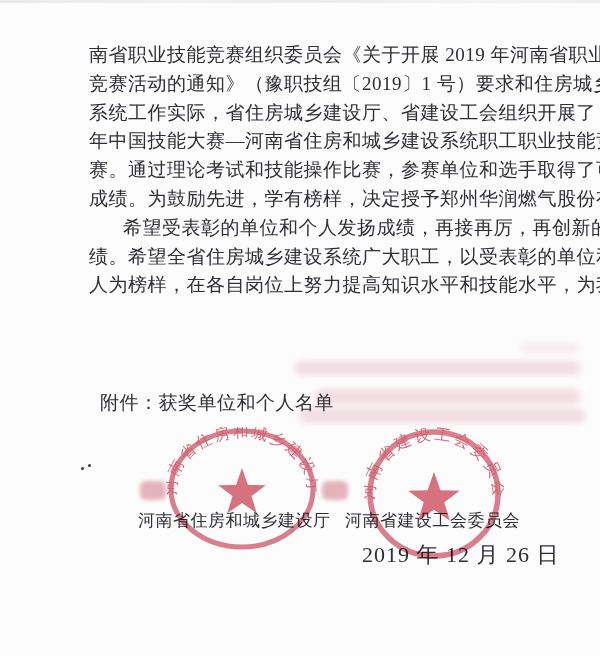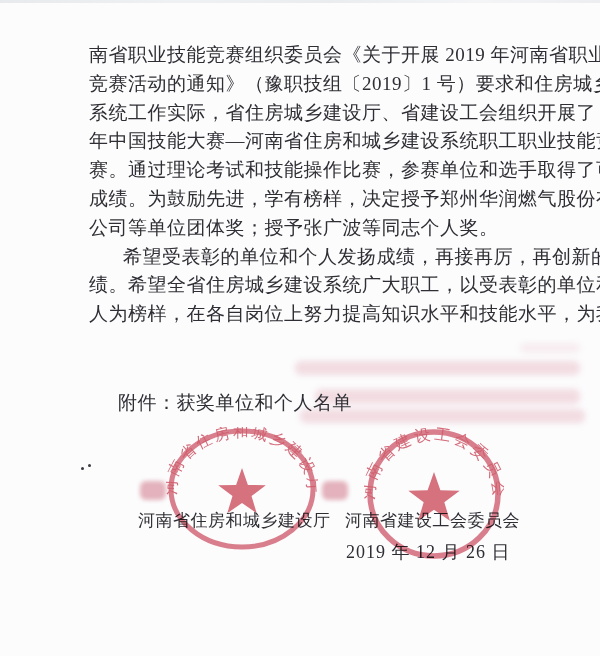--- a/index.html
+++ b/index.html
@@ -21,37 +21,37 @@
   .body-text {
     position: absolute; left: 89px; top: 41px; width: 492px;
     font-size: 19px; letter-spacing: .5px;
   }
   .body-text .line {
     display: block; height: 28.8px; line-height: 28.8px;
     white-space: nowrap; overflow: visible;
   }
   .para2 .line:first-child { text-indent: 34px; }
   .attachment {
-    position: absolute; left: 118px; top: 391px;
+    position: absolute; left: 100px; top: 391px;
     font-size: 19px; letter-spacing: .5px; line-height: 24px;
   }
   .bleed {
     position: absolute; border-radius: 6px;
     background: rgba(222, 152, 167, 0.32); filter: blur(3px);
   }
   .bleed.dark { background: rgba(198, 88, 108, 0.45); filter: blur(2px); }
   .speck { position: absolute; background: #3a3a40; border-radius: 50%; }
   .seal {
     position: absolute; mix-blend-mode: multiply; opacity: .92;
   }
   .seal svg { display: block; }
   .sig-row { font-size: 17px; letter-spacing: .5px; position: absolute; white-space: nowrap; }
   .sig-left  { left: 138px; top: 509px; }
   .sig-right { left: 345px; top: 509px; }
-  .date-line { position: absolute; left: 346px; top: 540px; font-size: 18px; letter-spacing: 1px; white-space: nowrap; }
+  .date-line { position: absolute; left: 362px; top: 540px; font-size: 22px; letter-spacing: 1px; white-space: nowrap; }
 </style>
 </head>
 <body>
 
 <div class="page">
 
   <div class="scan-edge"></div>
 
   <div class="bleed" style="left:520px; top:343px; width:60px; height:10px; opacity:.5;"></div>
   <div class="bleed" style="left:295px; top:361px; width:285px; height:14px;"></div>
@@ -62,21 +62,20 @@
 
   <div class="body-text">
     <div class="para1">
 
     <span class="line">南省职业技能竞赛组织委员会《关于开展 2019 年河南省职业技能</span>
         <span class="line">竞赛活动的通知》（豫职技组〔2019〕1 号）要求和住房城乡建设</span>
         <span class="line">系统工作实际，省住房城乡建设厅、省建设工会组织开展了 2019</span>
         <span class="line">年中国技能大赛—河南省住房和城乡建设系统职工职业技能竞</span>
         <span class="line">赛。通过理论考试和技能操作比赛，参赛单位和选手取得了可喜</span>
         <span class="line">成绩。为鼓励先进，学有榜样，决定授予郑州华润燃气股份有限</span>
-        <span class="line">公司等单位团体奖；授予张广波等同志个人奖。</span>
       </div>
     <div class="para2">
 
     <span class="line">希望受表彰的单位和个人发扬成绩，再接再厉，再创新的业</span>
         <span class="line">绩。希望全省住房城乡建设系统广大职工，以受表彰的单位和个</span>
         <span class="line">人为榜样，在各自岗位上努力提高知识水平和技能水平，为我省</span>
       </div>
   </div>
 
   <div class="attachment">附件：获奖单位和个人名单</div>

